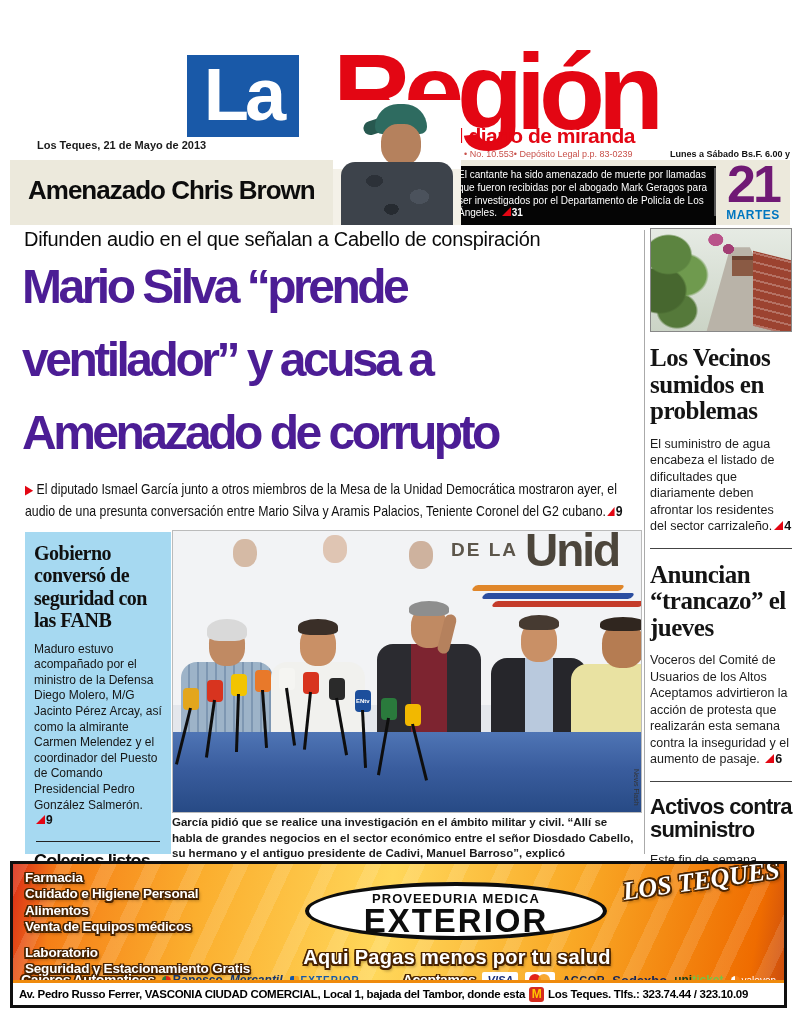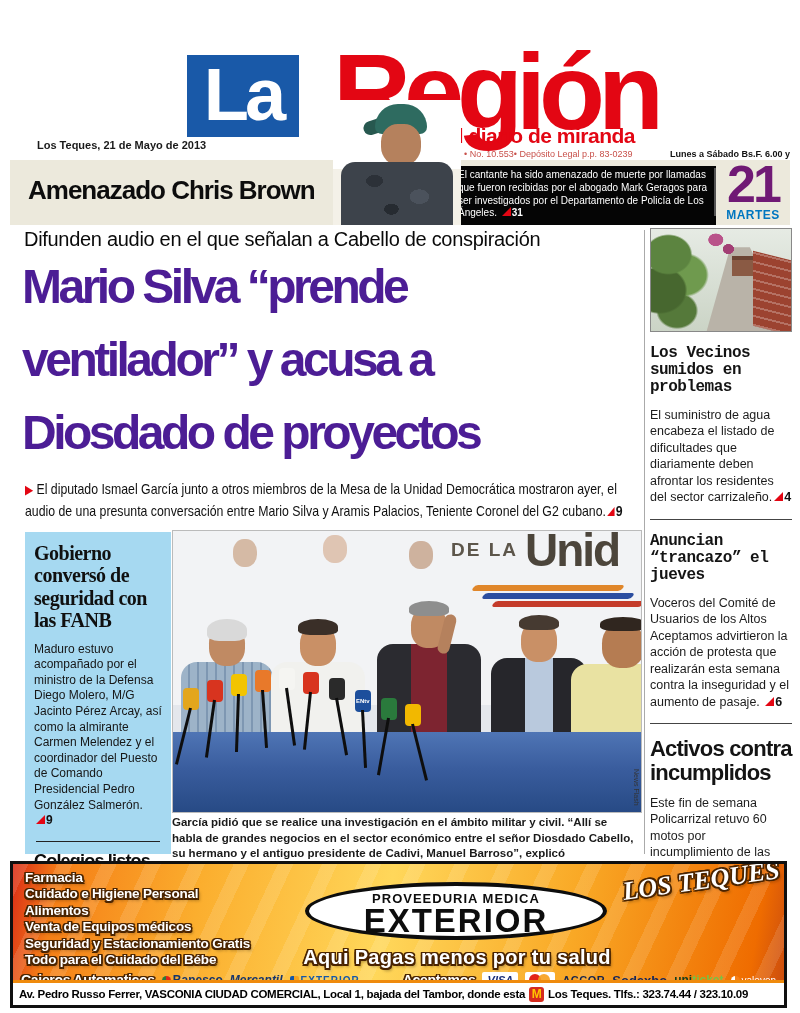--- a/index.html
+++ b/index.html
@@ -73,21 +73,21 @@
               background:radial-gradient(12px 10px at 40% 40%,#b9538a 60%,transparent 65%),
                          radial-gradient(9px 8px at 70% 65%,#a23e74 60%,transparent 65%);}
   .sp-road{position:absolute;left:30%;top:18%;width:70%;height:82%;background:#b9b3a8;
            clip-path:polygon(38% 0,58% 0,100% 100%,14% 100%);}
   .sp-wall{position:absolute;right:-4px;top:26%;width:30%;height:74%;background:#9c4330;
            background-image:repeating-linear-gradient(0deg,rgba(255,255,255,.25) 0 2px,transparent 2px 9px);
            transform:skewY(14deg);}
   .sp-house{position:absolute;left:58%;top:26%;width:18%;height:16%;background:#8a5a44;
             border-top:4px solid #6b4434;}
 
-  .rc-title{font-family:Liberation Mono, monospace;font-weight:bold;font-size:16px;line-height:1.06;
+  .rc-title{font-family:Liberation Serif, serif;font-weight:bold;font-size:25px;line-height:1.06;
             letter-spacing:-0.5px;color:#141414;margin-top:13px;}
   .rc-title.sans{font-family:"Liberation Sans",sans-serif;font-size:22px;letter-spacing:-0.8px;}
   .rc-body{font-size:12.5px;line-height:1.32;color:#1c1c1c;margin-top:11px;}
   .rc-hr{border:0;border-top:1px solid #444;margin:13px 0 0 0;}
 
   
   .left-box{position:absolute;left:25px;top:532px;width:146px;height:322px;background:#a6d9f1;
             box-sizing:border-box;padding:10px 9px;}
   .lb-title1{font-family:"Liberation Serif",serif;font-weight:bold;font-size:20px;line-height:1.12;
              letter-spacing:-0.5px;color:#101010;}
@@ -199,21 +199,21 @@
     <div class="cb-brim"></div>
     <div class="cb-cap"></div>
     <div class="cb-face"></div>
     <div class="cb-shirt"></div>
   </div>
 
   <div class="kicker">Difunden audio en el que señalan a Cabello de conspiración</div>
   <div class="headline">
     <div>Mario Silva “prende</div>
     <div>ventilador” y acusa a</div>
-    <div>Diosdado de proyectos</div>
+    <div>Amenazado de corrupto</div>
   </div>
   <div class="deck">
     <span class="deck-arrow">▶</span><span>El diputado Ismael García junto a otros miembros de la Mesa de la Unidad Democrática mostraron ayer, el audio de una presunta conversación entre Mario Silva y Aramis Palacios, Teniente Coronel del G2 cubano.</span><span class="pg"><span class="tri"></span><span>9</span></span>
   </div>
 
   <div class="vrule"></div>
 
   <div class="right-col">
     <div class="street-photo">
       <div class="sp-road"></div>
@@ -225,21 +225,21 @@
     <div class="rc-title">Los Vecinos sumidos en problemas</div>
     <div class="rc-body">
       <span>El suministro de agua encabeza el listado de dificultades que diariamente deben afrontar los residentes del sector carrizaleño.</span><span class="pg"><span class="tri"></span><span>4</span></span>
     </div>
     <hr class="rc-hr">
     <div class="rc-title">Anuncian “trancazo” el jueves</div>
     <div class="rc-body">
       <span>Voceros del Comité de Usuarios de los Altos Aceptamos advirtieron la acción de protesta que realizarán esta semana contra la inseguridad y el aumento de pasaje.</span> <span class="pg"><span class="tri"></span><span>6</span></span>
     </div>
     <hr class="rc-hr">
-    <div class="rc-title sans">Activos contra incumplidos</div>
+    <div class="rc-title sans">Activos contra suministro</div>
     <div class="rc-body">
       <span>Este fin de semana Policarrizal retuvo 60 motos por incumplimiento de las leyes de tránsito y no poseer los papeles en regla.</span> <span class="pg"><span class="tri"></span><span>3</span></span>
     </div>
   </div>
 
   <div class="left-box">
     <div class="lb-title1">Gobierno conversó de seguridad con las FANB</div>
     <div class="lb-body">
       <span>Maduro estuvo acompañado por el ministro de la Defensa Diego Molero, M/G Jacinto Pérez Arcay, así como la almirante Carmen Melendez y el coordinador del Puesto de Comando Presidencial Pedro González Salmerón.</span> <span class="pg"><span class="tri"></span><span>9</span></span>
     </div>
@@ -311,20 +311,21 @@
   </div>
 
   <div class="caption">García pidió que se realice una investigación en el ámbito militar y civil. “Allí se habla de grandes negocios en el sector económico entre el señor Diosdado Cabello, su hermano y el antiguo presidente de Cadivi, Manuel Barroso”, explicó</div>
 
   <div class="ad">
     <div class="ad-services outline-w">
       <div>Farmacia</div>
       <div>Cuidado e Higiene Personal</div>
       <div>Alimentos</div>
       <div>Venta de Equipos médicos</div>
+      <div class="grp2">Laboratorio</div>
       <div>Seguridad y Estacionamiento Gratis</div>
       <div>Todo para el Cuidado del Bébe</div>
     </div>
 
     <div class="ad-los-teques outline-w">LOS TEQUES</div>
 
     <div class="ad-oval">
       <div class="ad-brand-top">PROVEEDURIA MEDICA</div>
       <div class="ad-brand">EXTERIOR</div>
     </div>

